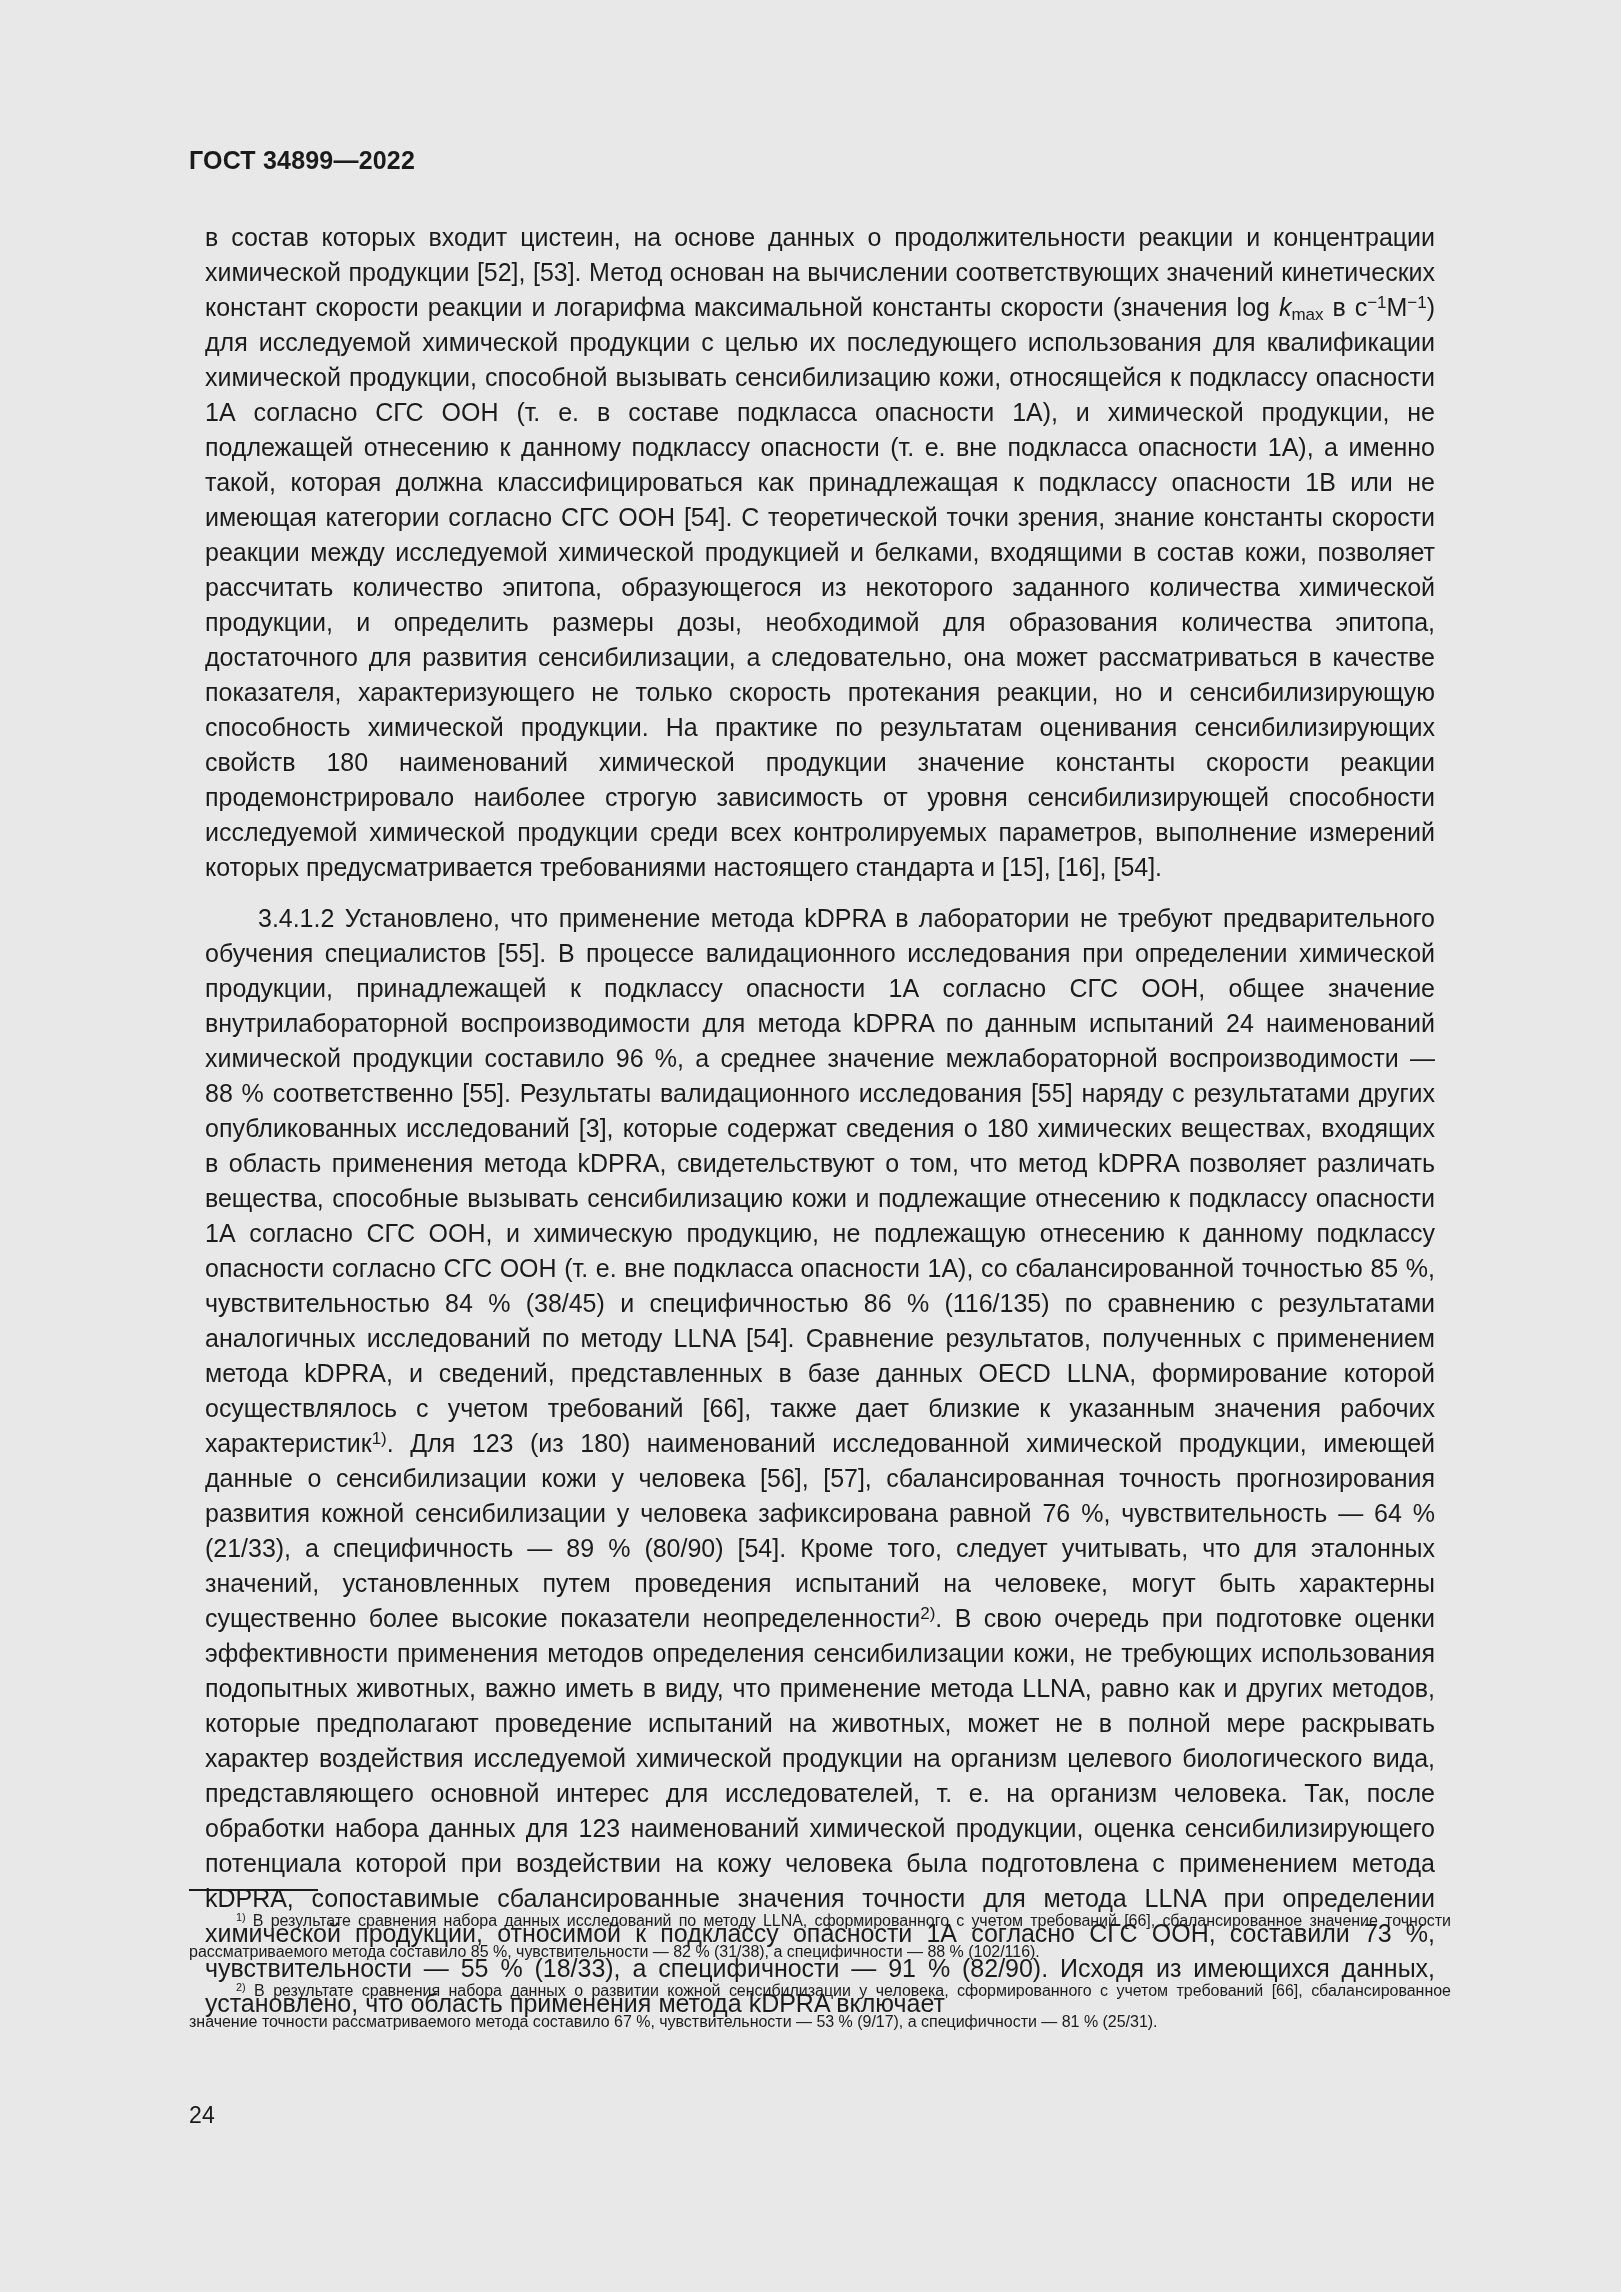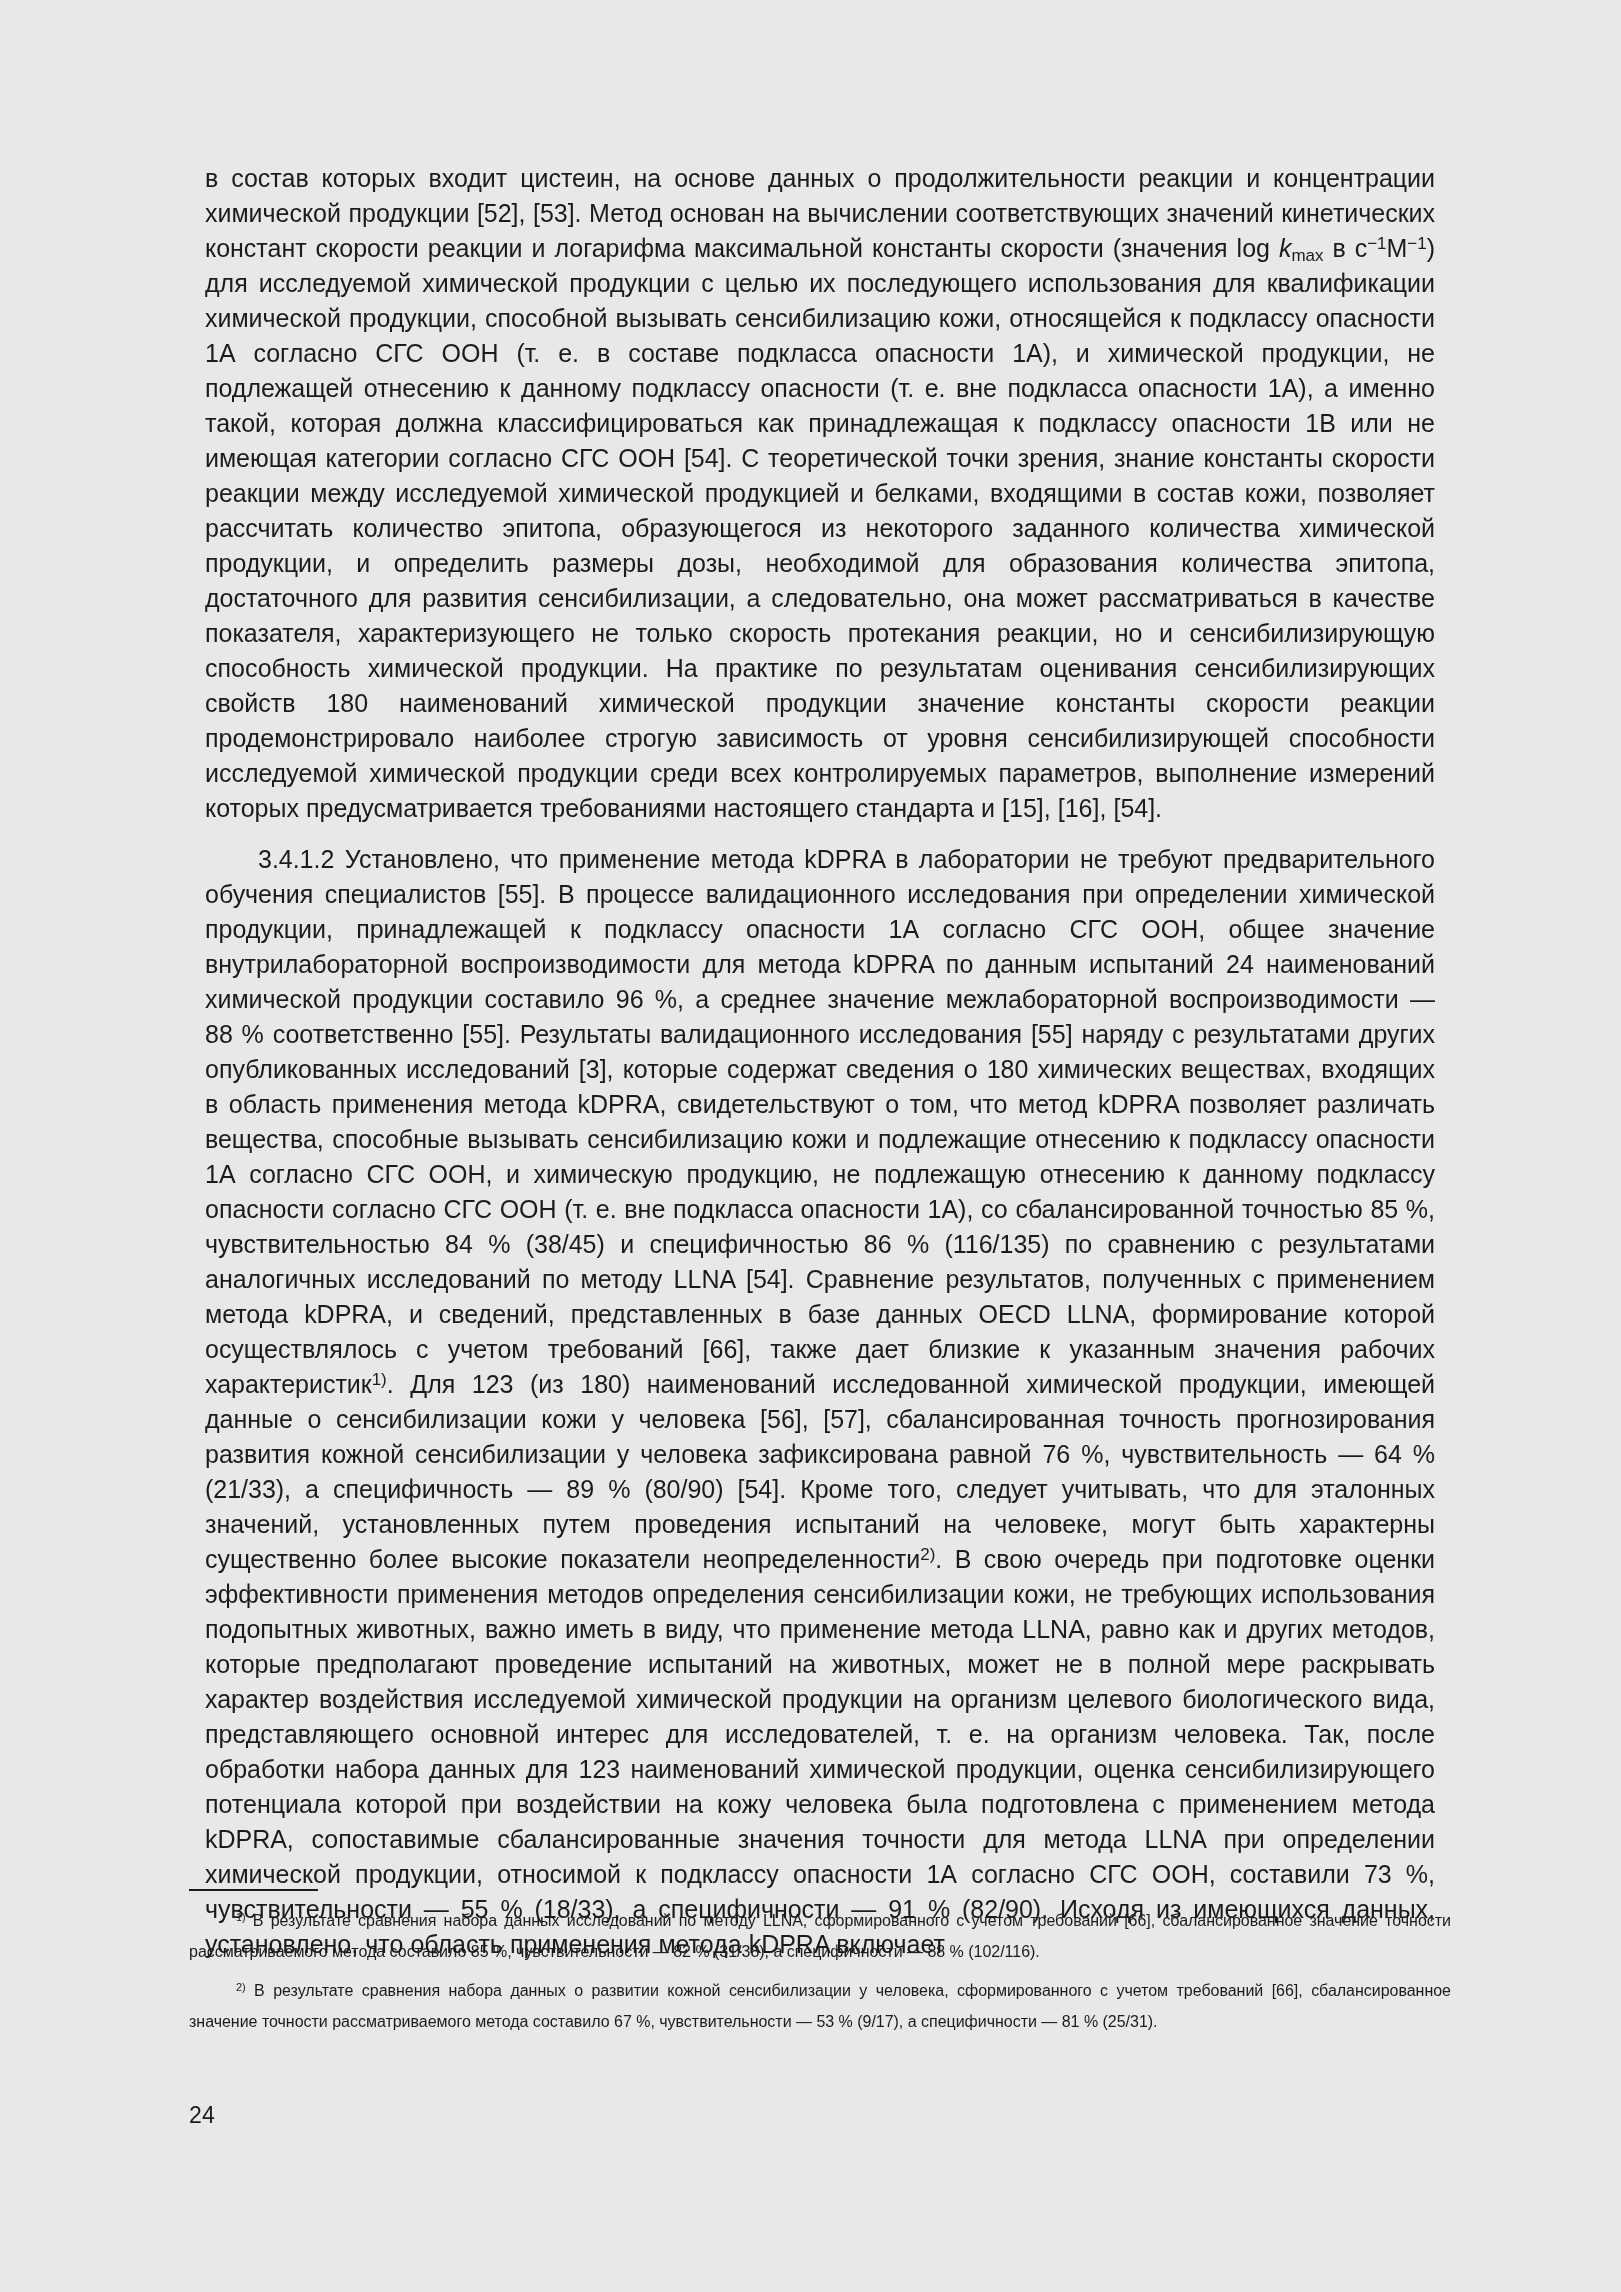--- a/index.html
+++ b/index.html
@@ -115,20 +115,21 @@
     letter-spacing: 0.2px;
   }
 </style>
 </head>
 <body>
 
 <div class="page">
 
   <div class="content">
 
+    <div class="running-head">ГОСТ 34899—2022</div>
 
     <p class="body-text">
       <span>в состав которых входит цистеин, на основе данных о продолжительности реакции и концентрации химической продукции [52], [53]. Метод основан на вычислении соответствующих значений кинетических констант скорости реакции и логарифма максимальной константы скорости (значения log </span><span class="ital">k</span><sub>max</sub><span> в с</span><sup>−1</sup><span>М</span><sup>−1</sup><span>) для исследуемой химической продукции с целью их последующего использования для квалификации химической продукции, способной вызывать сенсибилизацию кожи, относящейся к подклассу опасности 1А согласно СГС ООН (т.&nbsp;е. в составе подкласса опасности 1А), и химической продукции, не подлежащей отнесению к данному подклассу опасности (т.&nbsp;е. вне подкласса опасности 1А), а именно такой, которая должна классифицироваться как принадлежащая к подклассу опасности 1В или не имеющая категории согласно СГС ООН [54]. С теоретической точки зрения, знание константы скорости реакции между исследуемой химической продукцией и белками, входящими в состав кожи, позволяет рассчитать количество эпитопа, образующегося из некоторого заданного количества химической продукции, и определить размеры дозы, необходимой для образования количества эпитопа, достаточного для развития сенсибилизации, а следовательно, она может рассматриваться в качестве показателя, характеризующего не только скорость протекания реакции, но и сенсибилизирующую способность химической продукции. На практике по результатам оценивания сенсибилизирующих свойств 180 наименований химической продукции значение константы скорости реакции продемонстрировало наиболее строгую зависимость от уровня сенсибилизирующей способности исследуемой химической продукции среди всех контролируемых параметров, выполнение измерений которых предусматривается требованиями настоящего стандарта и [15], [16], [54].</span>
     </p>
 
     <p class="body-text">
       <span class="indent"></span><span>3.4.1.2 Установлено, что применение метода kDPRA в лаборатории не требуют предварительного обучения специалистов [55]. В процессе валидационного исследования при определении химической продукции, принадлежащей к подклассу опасности 1А согласно СГС ООН, общее значение внутрилабораторной воспроизводимости для метода kDPRA по данным испытаний 24 наименований химической продукции составило 96&nbsp;%, а среднее значение межлабораторной воспроизводимости — 88&nbsp;% соответственно [55]. Результаты валидационного исследования [55] наряду с результатами других опубликованных исследований [3], которые содержат сведения о 180 химических веществах, входящих в область применения метода kDPRA, свидетельствуют о том, что метод kDPRA позволяет различать вещества, способные вызывать сенсибилизацию кожи и подлежащие отнесению к подклассу опасности 1А согласно СГС ООН, и химическую продукцию, не подлежащую отнесению к данному подклассу опасности согласно СГС ООН (т.&nbsp;е. вне подкласса опасности 1А), со сбалансированной точностью 85&nbsp;%, чувствительностью 84&nbsp;% (38/45) и специфичностью 86&nbsp;% (116/135) по сравнению с результатами аналогичных исследований по методу LLNA [54]. Сравнение результатов, полученных с применением метода kDPRA, и сведений, представленных в базе данных OECD LLNA, формирование которой осуществлялось с учетом требований [66], также дает близкие к указанным значения рабочих характеристик</span><sup>1)</sup><span>. Для 123 (из 180) наименований исследованной химической продукции, имеющей данные о сенсибилизации кожи у человека [56], [57], сбалансированная точность прогнозирования развития кожной сенсибилизации у человека зафиксирована равной 76&nbsp;%, чувствительность — 64&nbsp;% (21/33), а специфичность — 89&nbsp;% (80/90) [54]. Кроме того, следует учитывать, что для эталонных значений, установленных путем проведения испытаний на человеке, могут быть характерны существенно более высокие показатели неопределенности</span><sup>2)</sup><span>. В свою очередь при подготовке оценки эффективности применения методов определения сенсибилизации кожи, не требующих использования подопытных животных, важно иметь в виду, что применение метода LLNA, равно как и других методов, которые предполагают проведение испытаний на животных, может не в полной мере раскрывать характер воздействия исследуемой химической продукции на организм целевого биологического вида, представляющего основной интерес для исследователей, т.&nbsp;е. на организм человека. Так, после обработки набора данных для 123 наименований химической продукции, оценка сенсибилизирующего потенциала которой при воздействии на кожу человека была подготовлена с применением метода kDPRA, сопоставимые сбалансированные значения точности для метода LLNA при определении химической продукции, относимой к подклассу опасности 1А согласно СГС ООН, составили 73&nbsp;%, чувствительности — 55&nbsp;% (18/33), а специфичности — 91&nbsp;% (82/90). Исходя из имеющихся данных, установлено, что область применения метода kDPRA включает</span>
     </p>
 
   </div>

